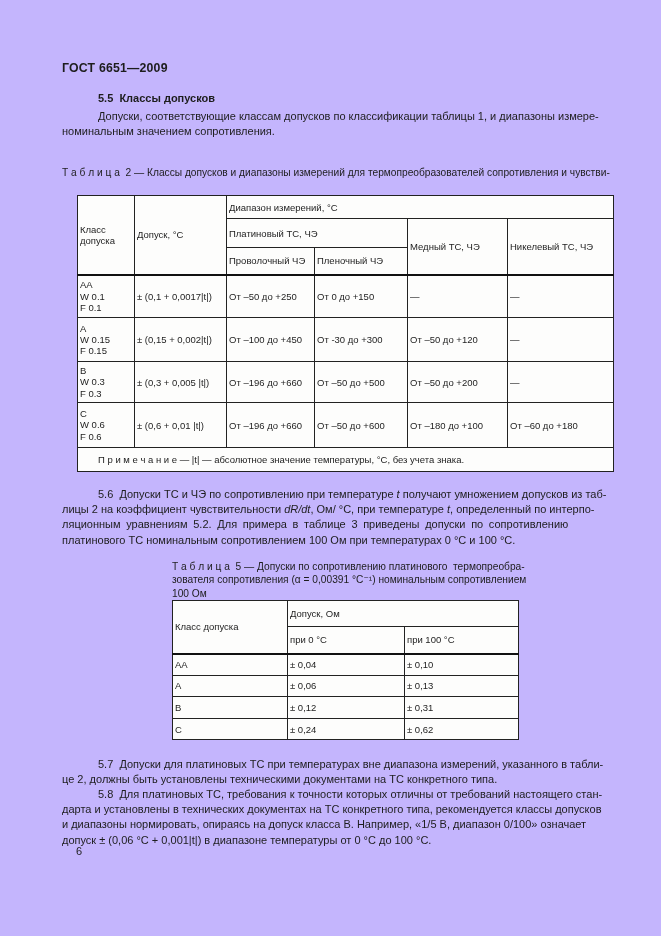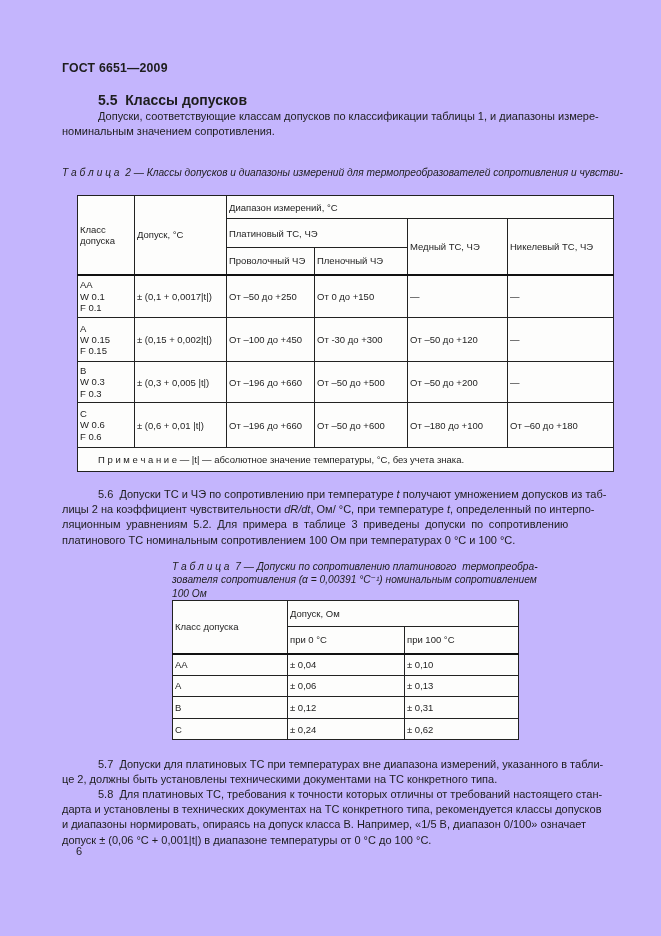--- a/index.html
+++ b/index.html
@@ -10,32 +10,32 @@
   .page{
     position:relative;width:661px;height:936px;background:#c4b5fd;
     color:#1d1d1d;overflow:hidden;
   }
   .doc-header{
     position:absolute;left:62px;top:61px;
     font-size:12.3px;font-weight:bold;letter-spacing:.2px;white-space:pre;
   }
   .heading55{
     position:absolute;left:62px;top:92px;padding-left:36px;
-    font-size:14px;font-weight:bold;white-space:pre;
+    font-size:11px;font-weight:bold;white-space:pre;
   }
   .para{position:absolute;left:62px;font-size:11px;}
   .para .line{line-height:15.2px;white-space:pre;}
   .para .indent{padding-left:36px;}
   .p55{top:109px;}
   .p56{top:487px;}
   .p56 .spread{word-spacing:2.6px;}
   .p57{top:757px;}
   .p58{top:787px;}
   .caption{position:absolute;font-size:10.2px;}
-  .caption .cap-line{line-height:13.4px;white-space:pre;font-style:italic;}
+  .caption .cap-line{line-height:13.4px;white-space:pre;}
   .t2caption{left:62px;top:166px;}
   .t3caption{left:172px;top:560px;}
   table{border-collapse:collapse;table-layout:fixed;background:#fdfdfc;}
   .t2{position:absolute;left:77px;top:195px;width:537px;border:1.6px solid #1c1c1c;}
   .t3{position:absolute;left:172px;top:600px;width:346px;border:1.6px solid #1c1c1c;}
   td{
     border:1px solid #222;vertical-align:middle;
     font-size:9.5px;padding:0 2px;color:#1d1d1d;
   }
   .t2 tr.h1{height:23px;}
@@ -155,21 +155,21 @@
   </table>
 
   <div class="para p56">
     <div class="line indent"><span>5.6  Допуски ТС и ЧЭ по сопротивлению при температуре </span><i>t</i><span> получают умножением допусков из таб-</span></div>
     <div class="line"><span>лицы 2 на коэффициент чувствительности </span><i>dR/dt</i><span>, Ом/ °С, при температуре </span><i>t</i><span>, определенный по интерпо-</span></div>
     <div class="line spread"><span>ляционным уравнениям 5.2. Для примера в таблице 3 приведены допуски по сопротивлению</span></div>
     <div class="line"><span>платинового ТС номинальным сопротивлением 100 Ом при температурах 0 °С и 100 °С.</span></div>
   </div>
 
   <div class="caption t3caption">
-    <div class="cap-line">Т а б л и ц а  7 — Допуски по сопротивлению платинового  термопреобра-</div>
+    <div class="cap-line">Т а б л и ц а  5 — Допуски по сопротивлению платинового  термопреобра-</div>
     <div class="cap-line">зователя сопротивления (α = 0,00391 °С⁻¹) номинальным сопротивлением</div>
     <div class="cap-line">100 Ом</div>
   </div>
 
   <table class="t3">
     <colgroup>
       <col style="width:115px">
         <col style="width:117px">
         <col style="width:114px">
     </colgroup>

